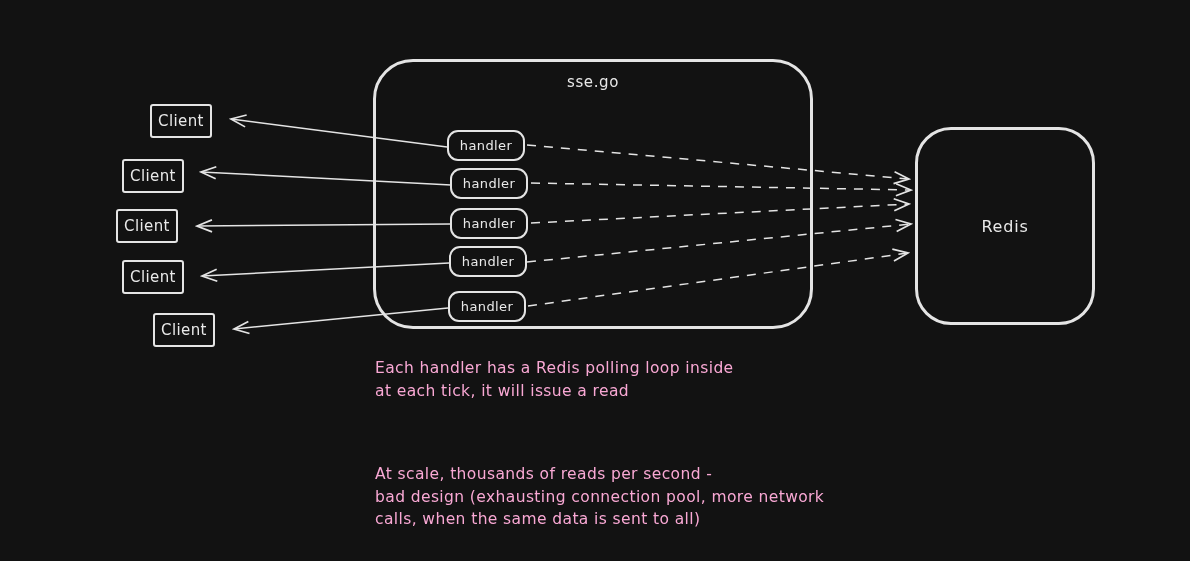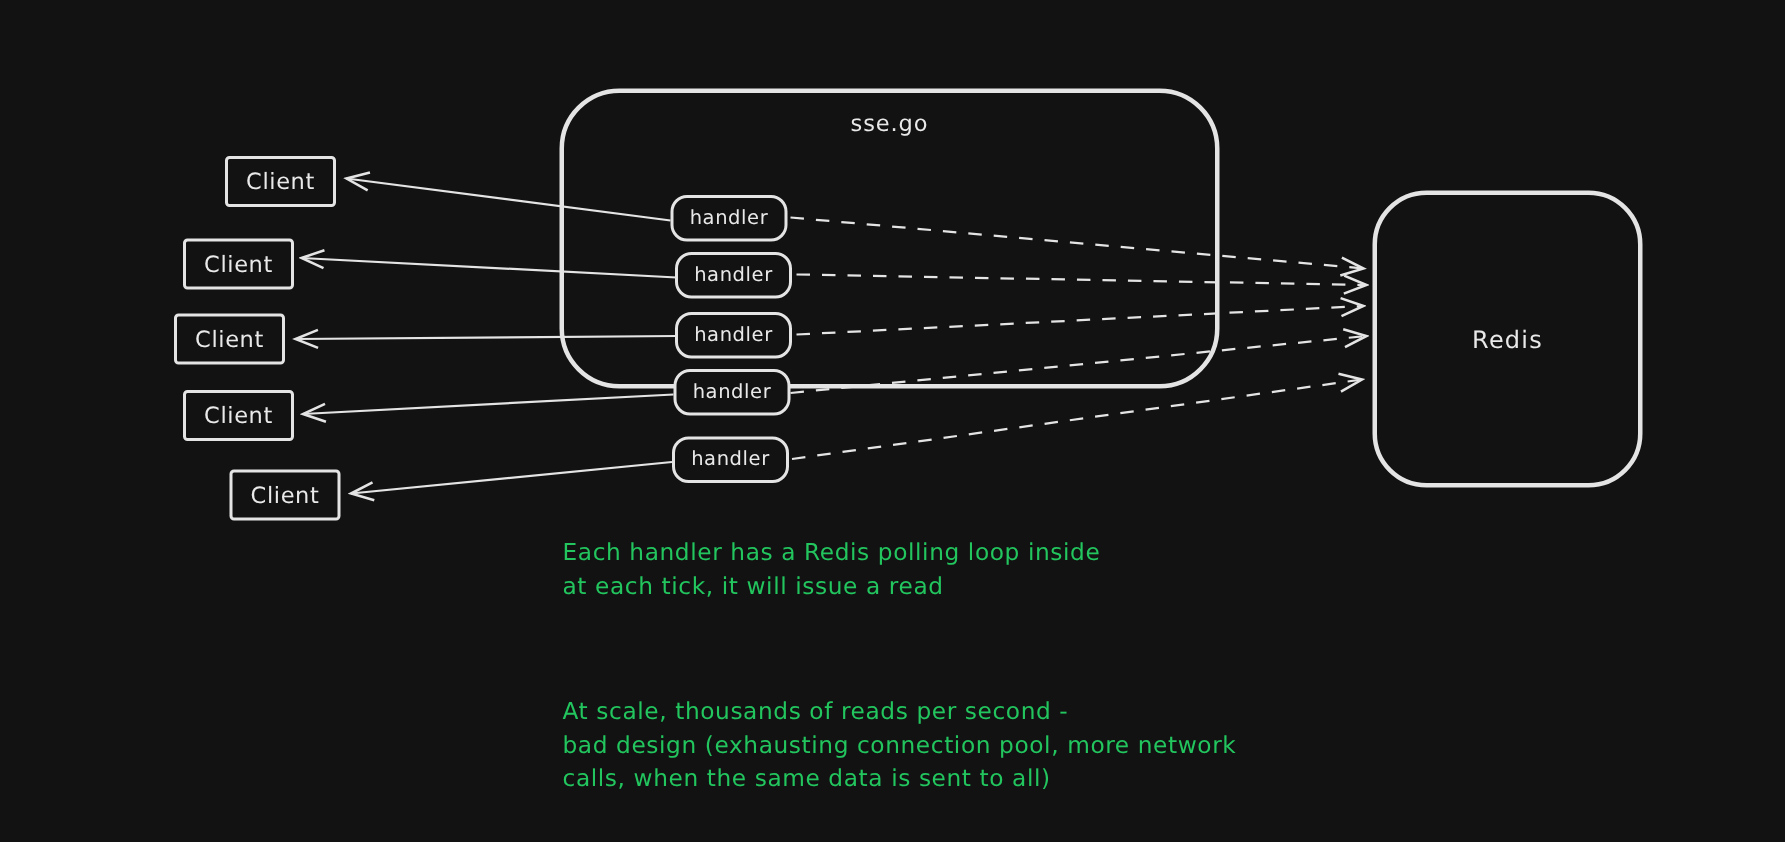--- a/index.html
+++ b/index.html
@@ -23,33 +23,33 @@
   .box{
     position:absolute;
     display:flex;align-items:center;justify-content:center;
     background:var(--bg);
     border:2px solid var(--stroke);
     box-sizing:border-box;
     z-index:2;
     letter-spacing:0.4px;
   }
   .client{
-    width:74px;height:34px;
+    width:62px;height:34px;
     border-radius:3px;
     font-size:15px;
   }
   .handler{
     width:78px;height:31px;
     border-radius:11px;
     font-size:13px;
     justify-content:center;
   }
   .sse-box{
     position:absolute;
-    left:373px;top:59px;width:440px;height:200px;
+    left:373px;top:59px;width:440px;height:270px;
     border:3px solid var(--stroke);
     border-radius:40px;
     box-sizing:border-box;
     background:transparent;
     z-index:2;
   }
   .sse-title{
     position:absolute;
     top:11px;left:0;width:100%;
     text-align:center;
@@ -63,21 +63,21 @@
     font-size:16px;
     letter-spacing:0.8px;
   }
   .note{
     position:absolute;
     left:375px;
     font-size:15.5px;
     line-height:22.5px;
     letter-spacing:0.4px;
     white-space:pre-line;
-    color:#22c55e;
+    color:#f9a8d4;
     z-index:2;
   }
   .note1{top:357px;}
   .note2{top:423px;margin-top:40px;}
 </style>
 </head>
 <body>
 
 <div class="canvas">
 

